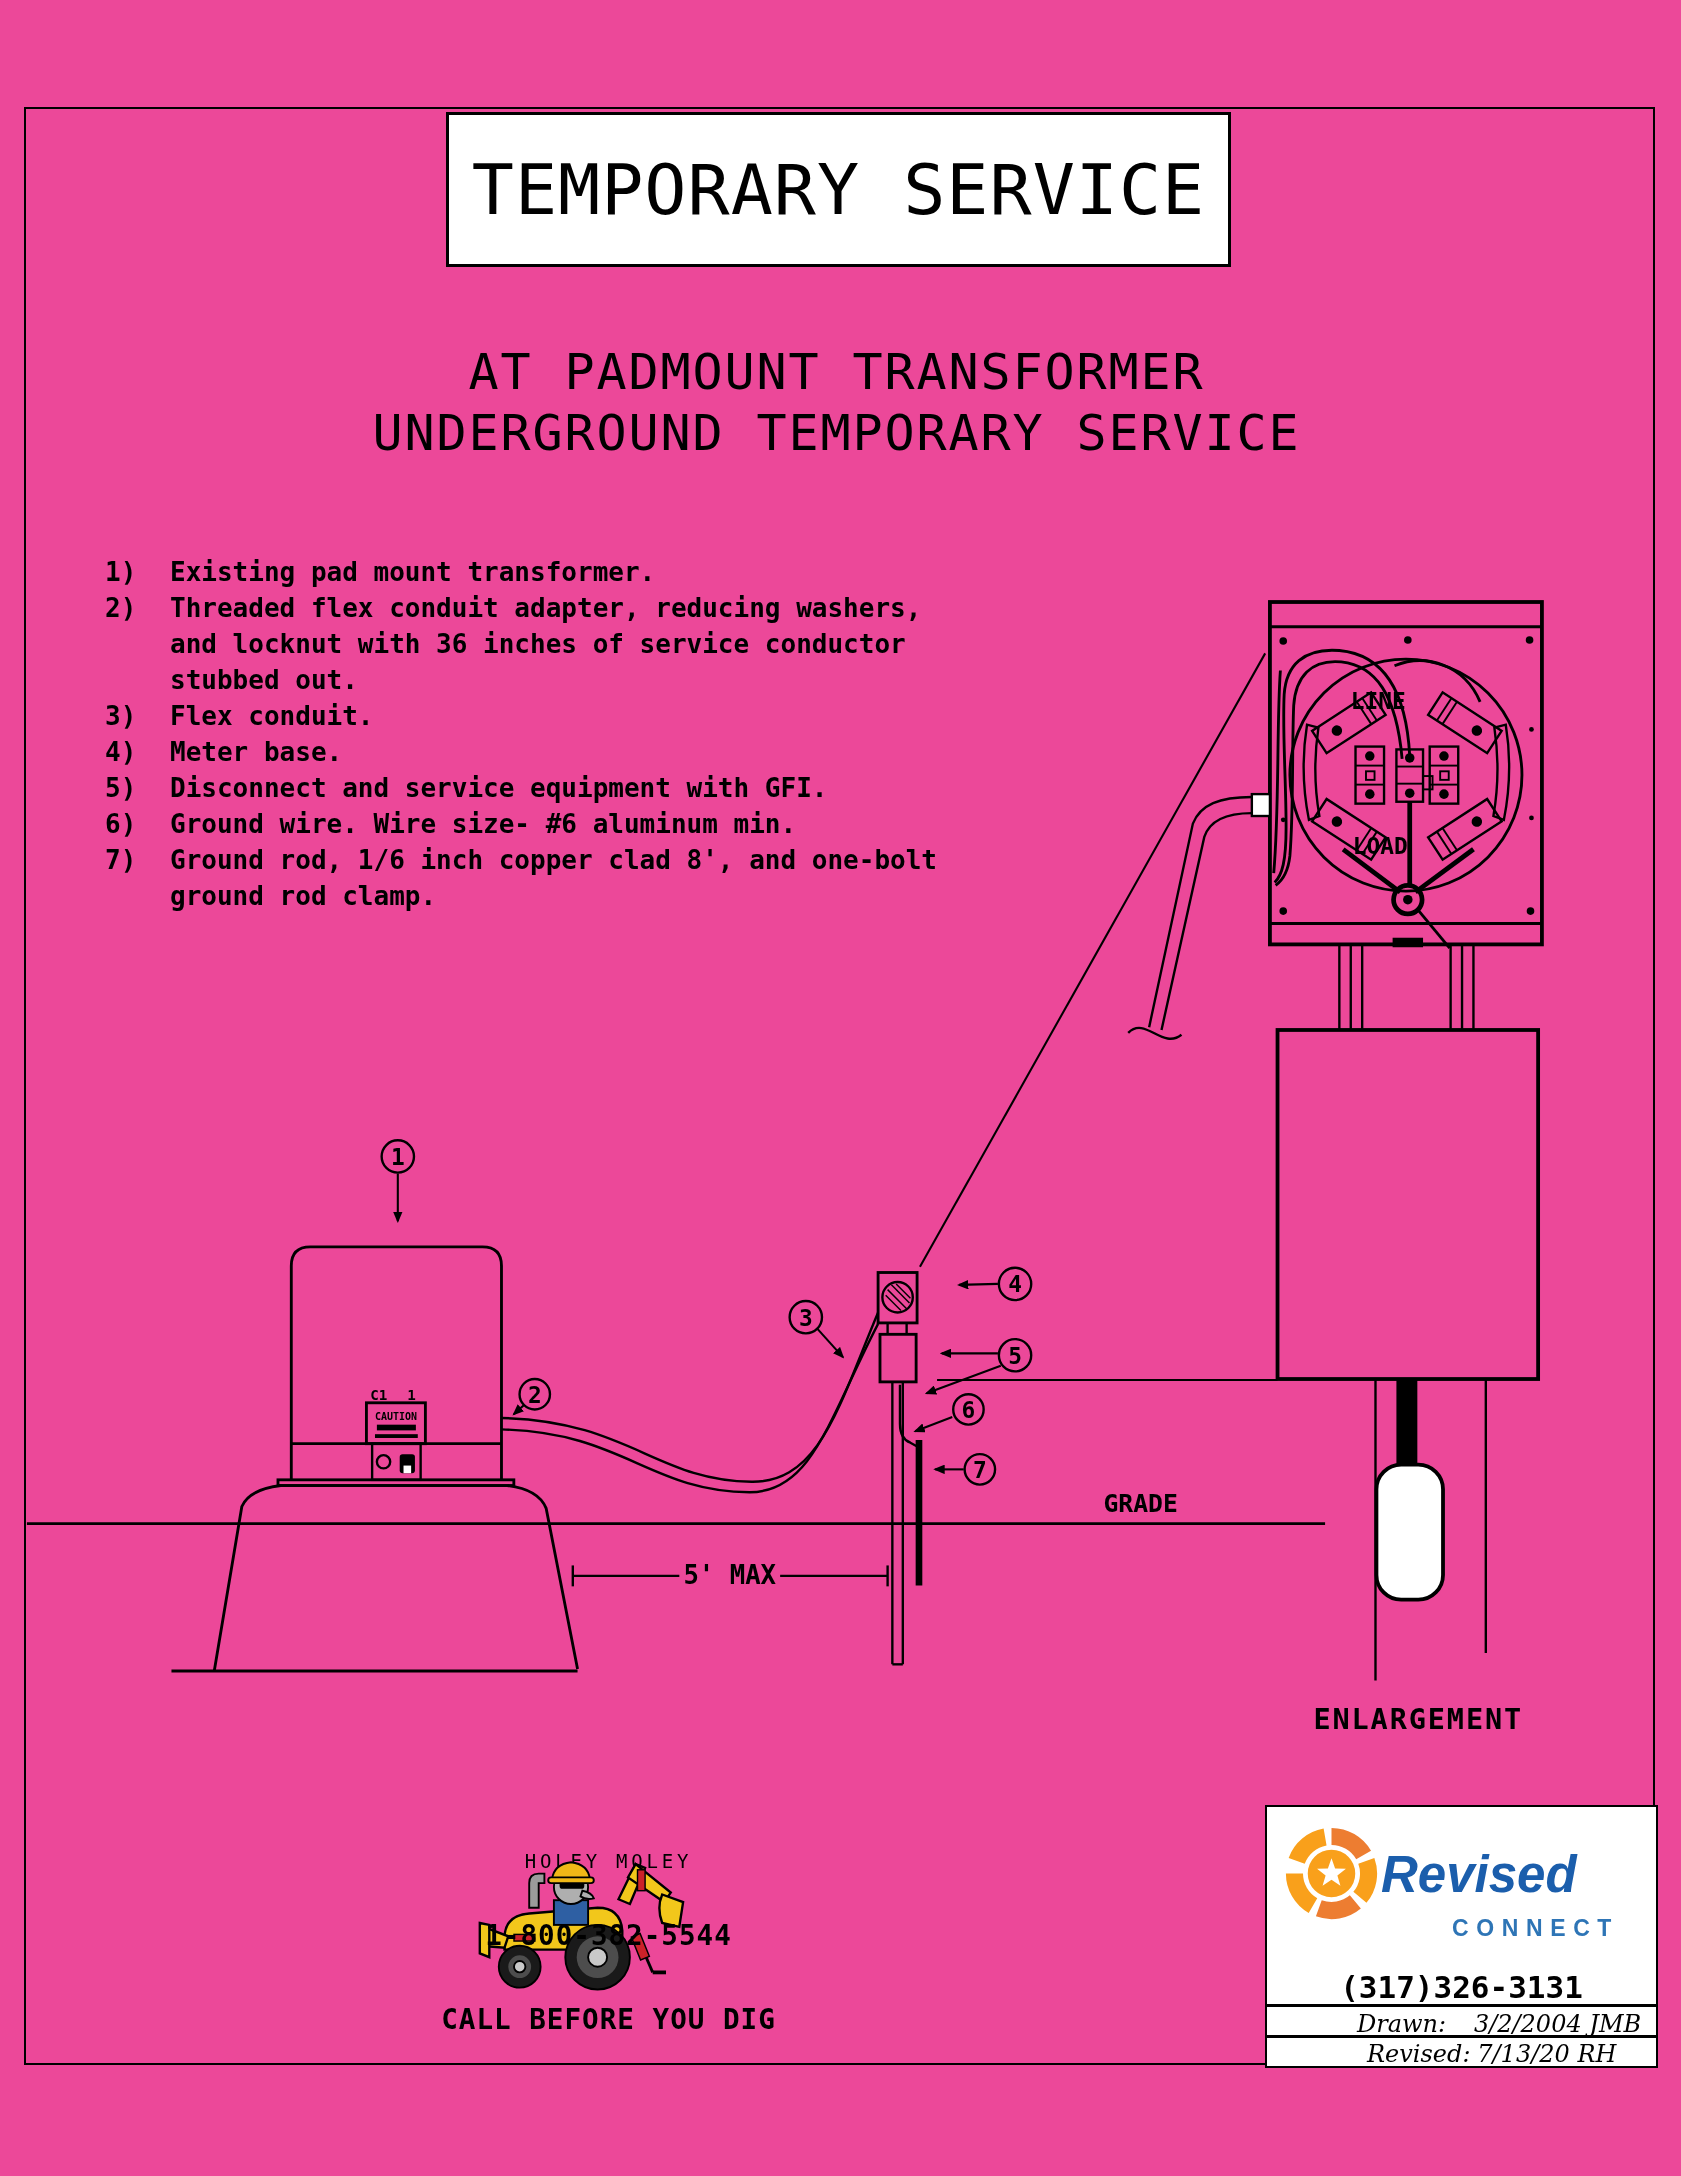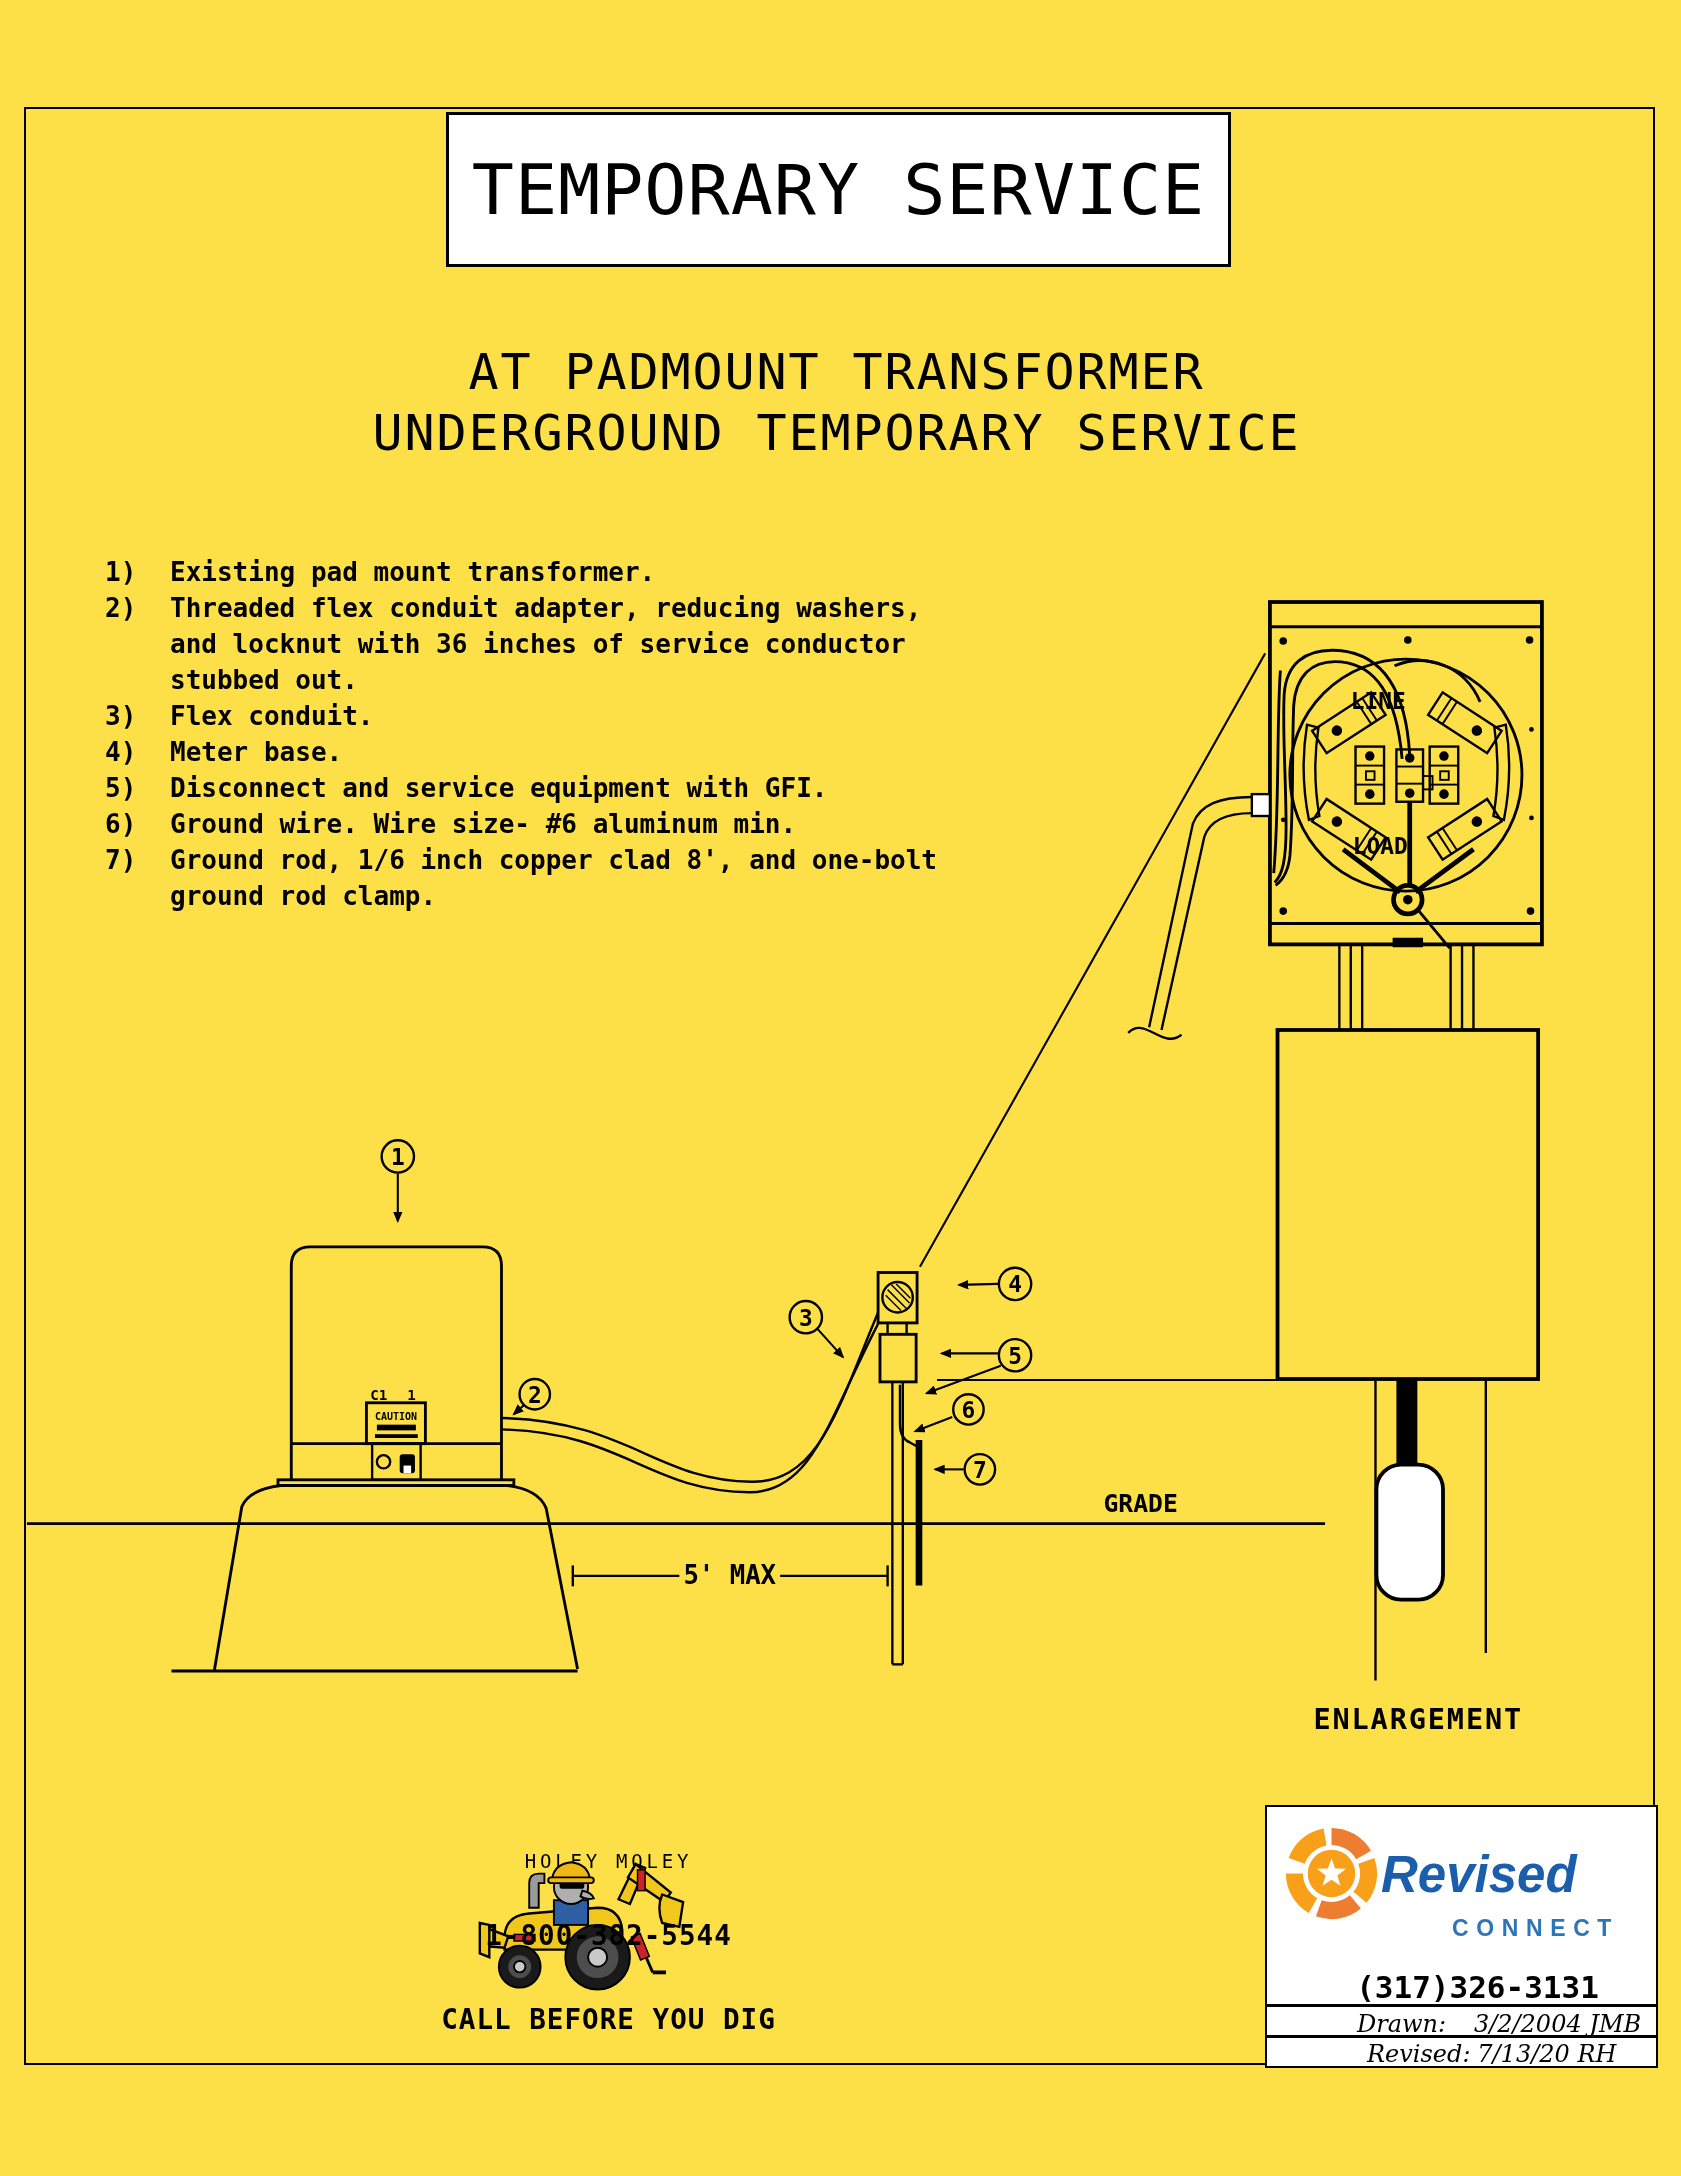--- a/index.html
+++ b/index.html
@@ -1,16 +1,16 @@
 <!DOCTYPE html>
 <html style="font-size:15px"><head>
 <meta charset="utf-8">
 <style>
   html,body{margin:0;padding:0;background:#e8e8e8;}
-  #page{position:relative;width:1682px;height:2176px;background:#fde047;overflow:hidden;
+  #page{position:relative;width:1682px;height:2176px;background:#ec4899;overflow:hidden;
         font-family:"DejaVu Sans Mono",monospace;color:#000;}
   .abs{position:absolute;}
   #page-border{left:24px;top:107px;width:1627px;height:1954px;border:2.9px solid #000;}
   #title-box{left:446px;top:112px;width:779px;height:149px;border:3.8px solid #000;background:#fff;
              display:flex;align-items:center;justify-content:center;}
   #title-box span{font-size:70px;letter-spacing:1px;white-space:nowrap;}
   #subtitle{left:285px;top:342px;width:1103px;text-align:center;font-size:50px;line-height:61px;letter-spacing:1.9px;}
   #notes{left:105px;top:554px;width:856px;font-size:26px;font-weight:bold;line-height:36px;}
   .note-row{display:flex;}
   .note-num{width:65px;flex:0 0 65px;}
@@ -20,21 +20,21 @@
   .svgtxt{font-family:"DejaVu Sans Mono",monospace;font-weight:bold;fill:#000;}
   #holey-title{left:409px;top:1813px;width:399px;text-align:center;font-size:19px;font-weight:normal;letter-spacing:3.8px;margin-top:37px;}
   #call-line1{left:304px;top:2003px;width:609px;text-align:center;font-size:27.6px;font-weight:bold;letter-spacing:1px;}
   #call-line2{left:304px;top:1919px;width:609px;text-align:center;font-size:27.6px;font-weight:bold;letter-spacing:1px;}
   #title-block{left:1265px;top:1805px;width:389px;height:259px;border:2.9px solid #000;background:#fff;}
   #ns-brand{position:absolute;left:114px;top:38px;font-family:"Liberation Sans",sans-serif;
             font-size:51px;font-weight:bold;font-style:italic;color:#1B5EAC;}
   #ns-connect{position:absolute;left:114px;top:108px;width:238px;text-align:right;
               font-family:"Liberation Sans",sans-serif;font-size:23px;font-weight:bold;
               letter-spacing:7.6px;color:#2E75B6;}
-  #ns-phone{position:absolute;left:0;top:162px;width:100%;text-align:center;font-size:31px;font-weight:bold;padding-left:16px;}
+  #ns-phone{position:absolute;left:0;top:162px;width:100%;text-align:center;font-size:31px;font-weight:bold;}
   #ns-phone span{border-bottom:2.9px solid #000;padding:0 3.8px;}
   .tb-divider{position:absolute;left:0;width:100%;height:2.9px;background:#000;}
   .tb-row{position:absolute;font-family:"DejaVu Serif",serif;font-style:italic;}
   .tb-label{font-size:24px;}
   .tb-value{font-size:24px;}
   #row-drawn{left:90px;top:203px;}
   #row-revised{left:100px;top:233px;}
   #row-drawn .tb-value{margin-left:23px;}
   #row-revised .tb-value{margin-left:2px;}
 </style>

